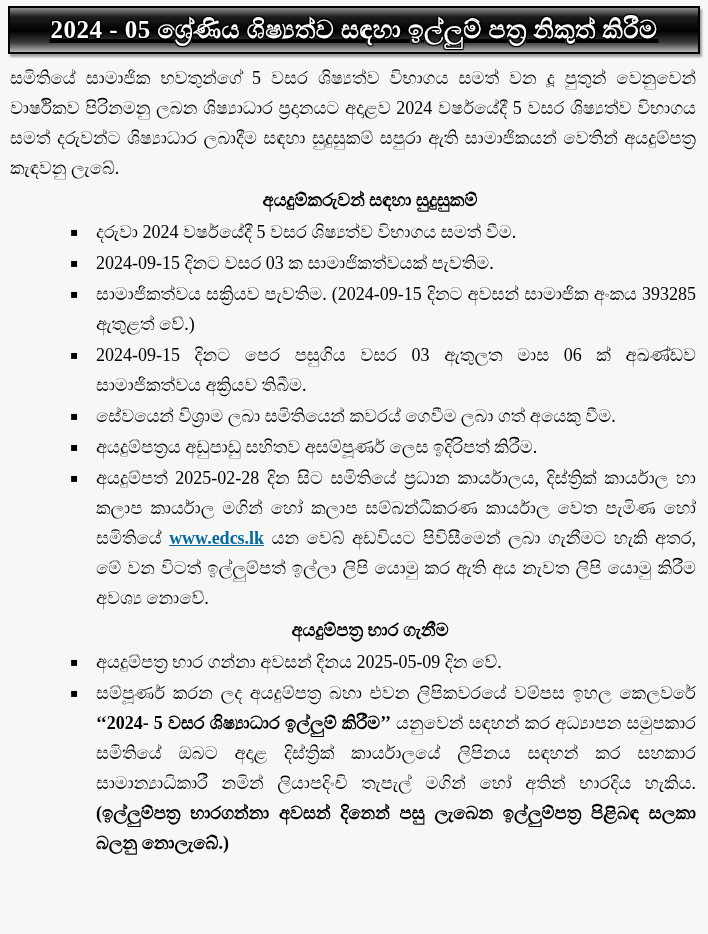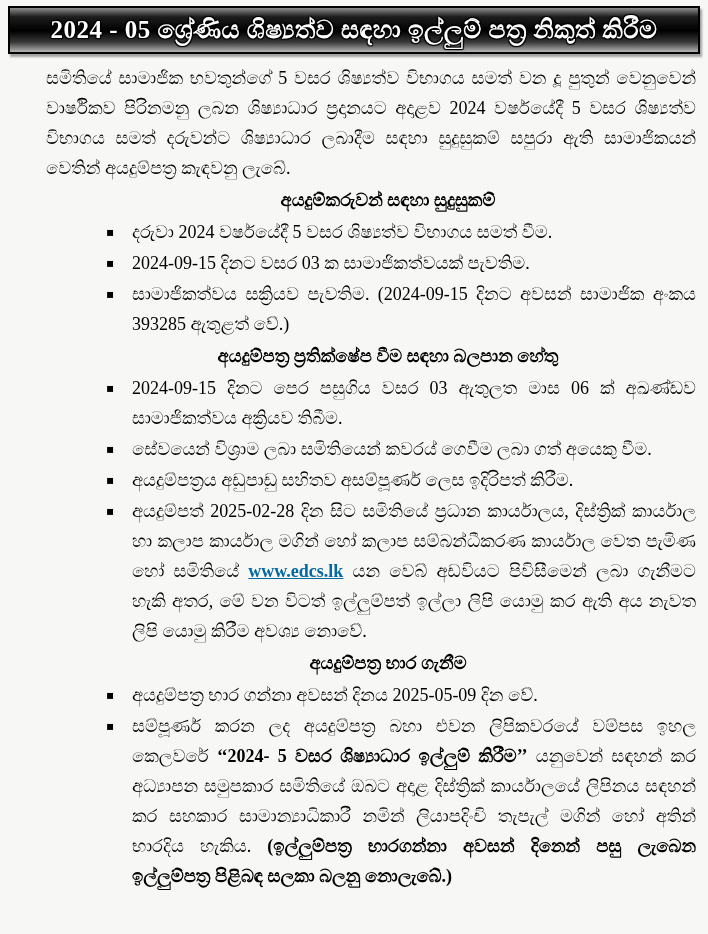--- a/index.html
+++ b/index.html
@@ -15,35 +15,35 @@
   .banner {
     margin: 6px 8px 9px 8px;
     height: 44px;
     border: 2px solid #000;
     background: linear-gradient(180deg, #8d8d8d 0%, #1d1d1d 20%, #000 52%, #3a3a3a 78%, #b5b5b5 100%);
     box-shadow: 2px 3px 2px rgba(0,0,0,0.35);
     display: flex;
     align-items: center;
     justify-content: center;
     overflow: hidden;
+    text-decoration: underline;
   }
   .banner-title {
     color: #ffffff;
     font-weight: bold;
     font-size: 25px;
     white-space: nowrap;
     letter-spacing: 0.5px;
     text-shadow: 1px 1px 1px #000, -1px -1px 1px #000, 1px -1px 1px #000, -1px 1px 1px #000;
   }
   .content {
     padding: 0 12px 0 10px;
     font-size: 18px;
     line-height: 30px;
     text-align: justify;
-    margin-left: 36px;
   }
   .intro {
     margin: 2px 0 1px 0;
   }
   .heading {
     font-weight: bold;
     margin: 2px 0 2px 34px;
     line-height: 30px;
     text-align: center;
   }
@@ -97,21 +97,20 @@
       <div class="li">
         <span class="marker">▪</span>
         <span class="litext">2024-09-15 දිනට වසර 03 ක සාමාජිකත්වයක් පැවතිම.</span>
       </div>
       <div class="li">
         <span class="marker">▪</span>
         <span class="litext">සාමාජිකත්වය සක්‍රියව පැවතිම. (2024-09-15 දිනට අවසන් සාමාජික අංකය 393285 ඇතුළත් වේ.)</span>
       </div>
     </div>
 
-    <div class="heading">අයදුම්පත්‍ර ප්‍රතික්ෂේප වීම සඳහා බලපාන හේතු</div>
     <div class="bullet-list">
       <div class="li">
         <span class="marker">▪</span>
         <span class="litext">2024-09-15 දිනට පෙර පසුගිය වසර 03 ඇතුලත මාස 06 ක් අඛණ්ඩව සාමාජිකත්වය අක්‍රියව තිබීම.</span>
       </div>
       <div class="li">
         <span class="marker">▪</span>
         <span class="litext">සේවයෙන් විශ්‍රාම ලබා සමිතියෙන් කවරය් ගෙවීම ලබා ගත් අයෙකු වීම.</span>
       </div>
       <div class="li">

